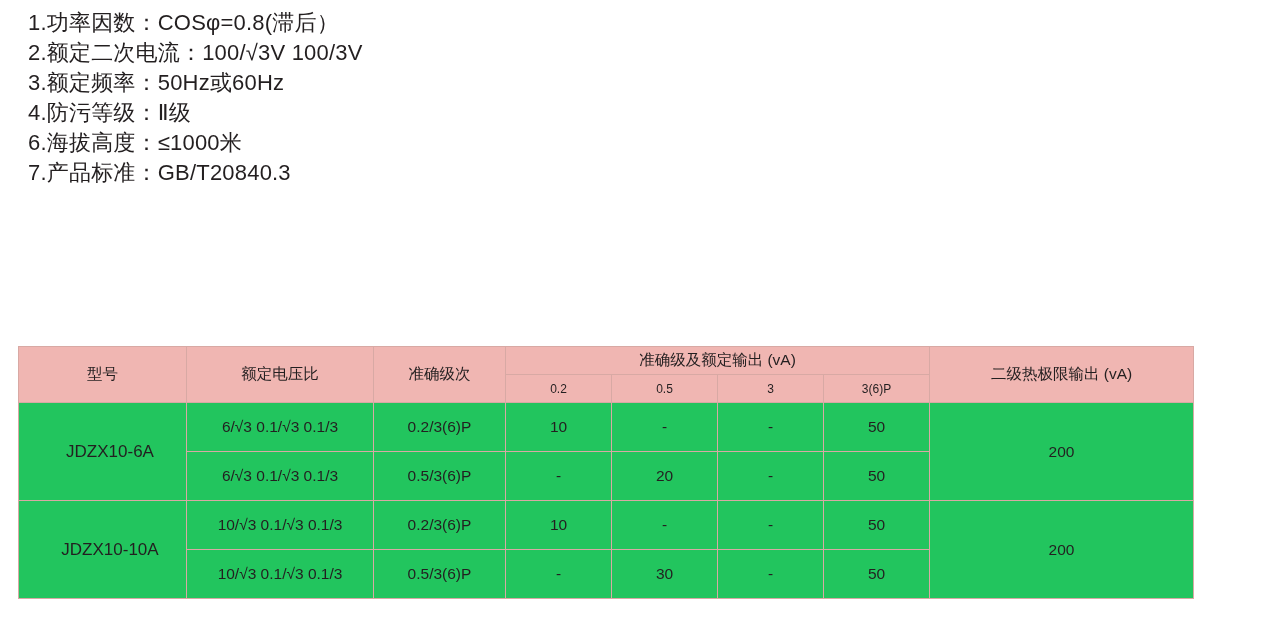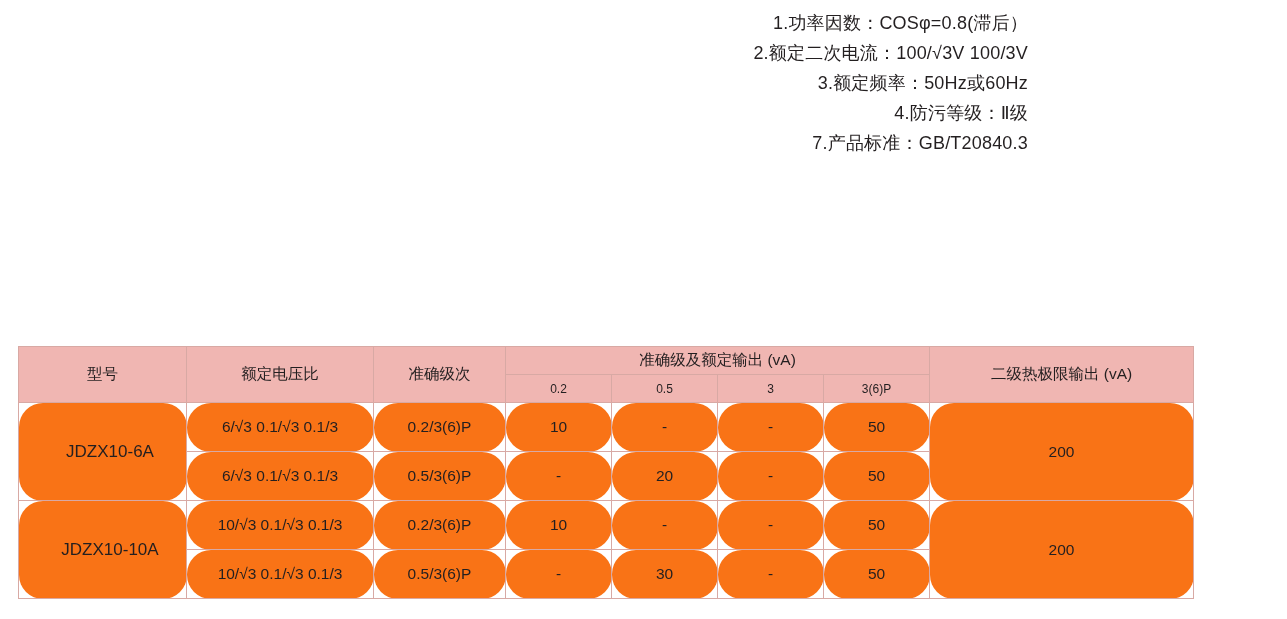--- a/index.html
+++ b/index.html
@@ -15,26 +15,25 @@
     position: relative;
     overflow: hidden;
   }
   .spec-list {
     position: absolute;
     left: 28px;
     top: 8px;
     width: 1000px;
   }
   .spec-item {
-    font-size: 18px;
+    font-size: 22px;
     line-height: 30px;
     color: #231f20;
     white-space: nowrap;
     letter-spacing: 0.2px;
-    text-align: right;
   }
   .table-wrap {
     position: absolute;
     left: 18px;
     top: 298px;
     width: 1175px;
   }
   table.spec-table {
     border-collapse: collapse;
     width: 1175px;
@@ -55,41 +54,41 @@
     height: 25px;
   }
   thead th.big {
     height: 51px;
   }
   thead th.sub {
     font-size: 12px;
     height: 25px;
   }
   tbody td {
-    background: #f97316;
+    background: #22c55e;
     height: 46px;
     font-size: 15.5px;
-    border-radius: 24px;
   }
   td.model {
     font-size: 17px;
     padding-left: 16px;
   }
   td.ratio {
     font-size: 15.5px;
   }
 </style>
 </head>
 <body>
 
 <div class="spec-list">
   <div class="spec-item">1.功率因数：COSφ=0.8(滞后）</div>
   <div class="spec-item">2.额定二次电流：100/√3V  100/3V</div>
   <div class="spec-item">3.额定频率：50Hz或60Hz</div>
   <div class="spec-item">4.防污等级：Ⅱ级</div>
+  <div class="spec-item">6.海拔高度：≤1000米</div>
   <div class="spec-item">7.产品标准：GB/T20840.3</div>
 </div>
 
 <div class="table-wrap">
   <table class="spec-table">
     <colgroup>
       <col style="width:168px">
       <col style="width:187px">
       <col style="width:132px">
       <col style="width:106px">

